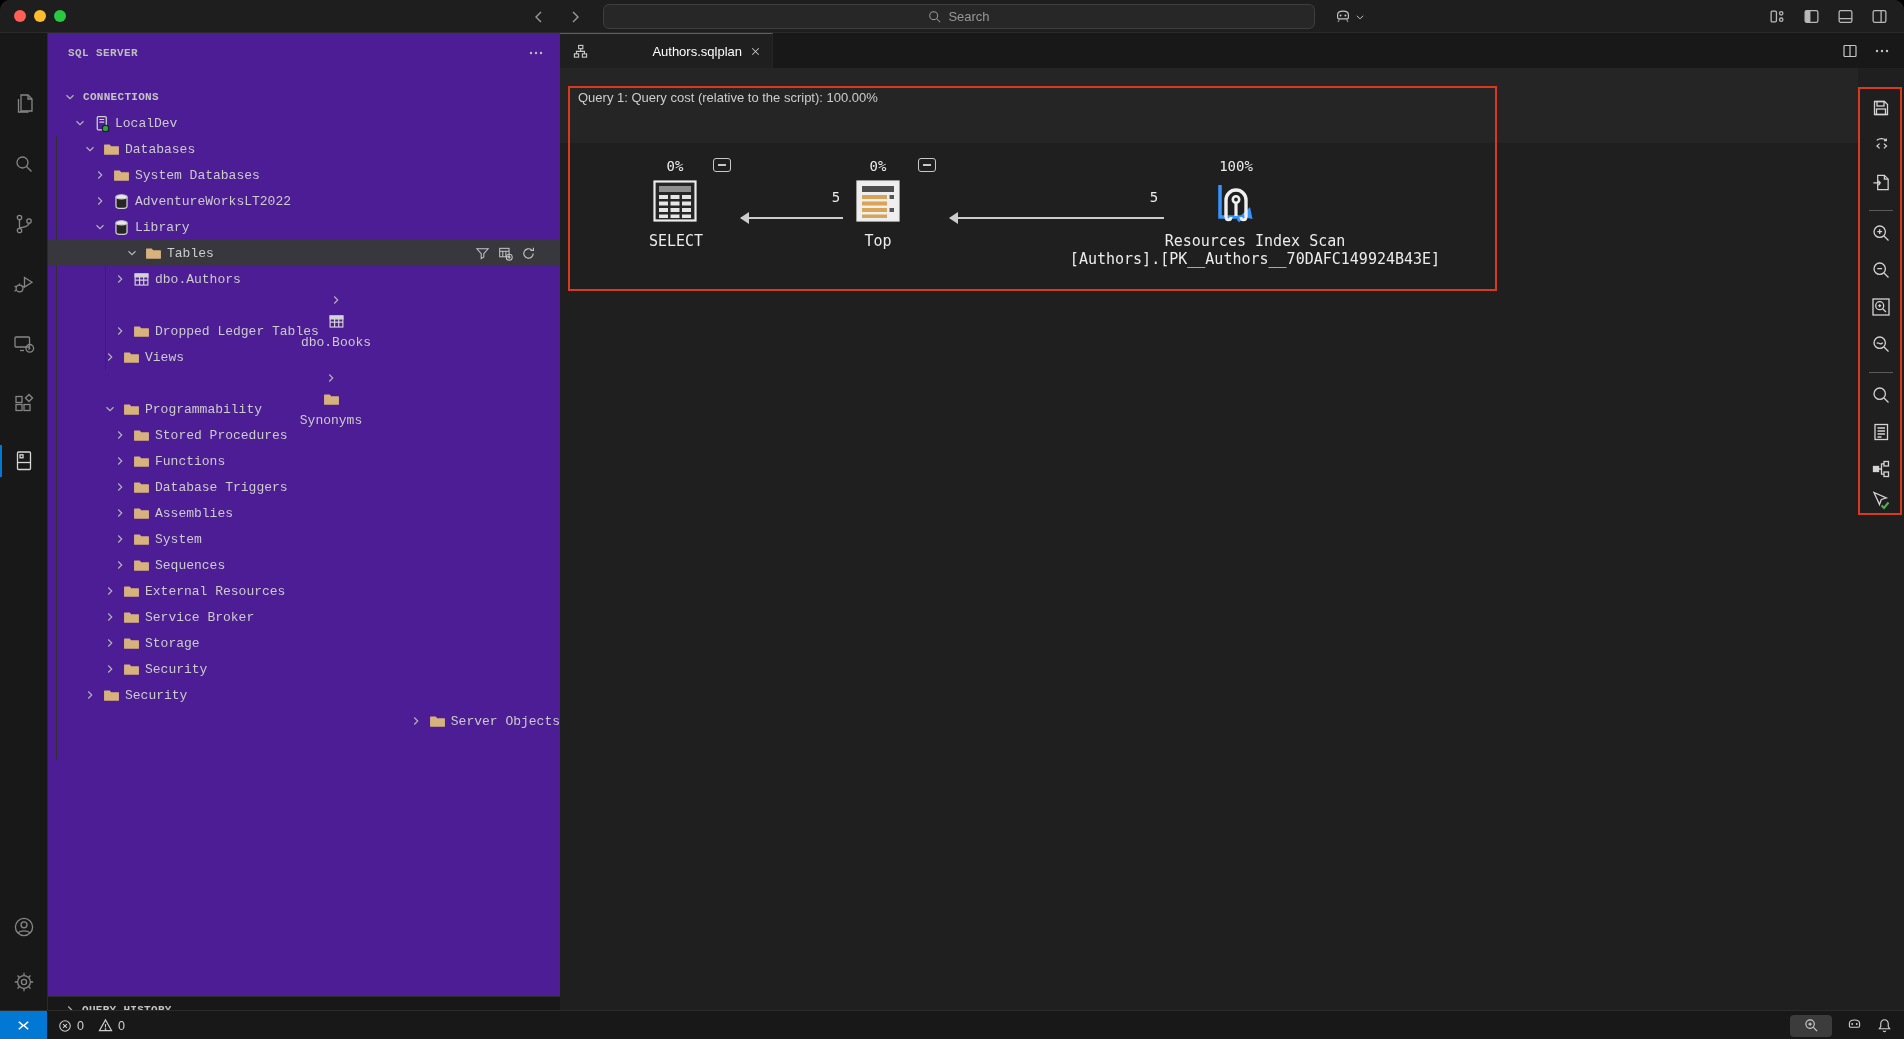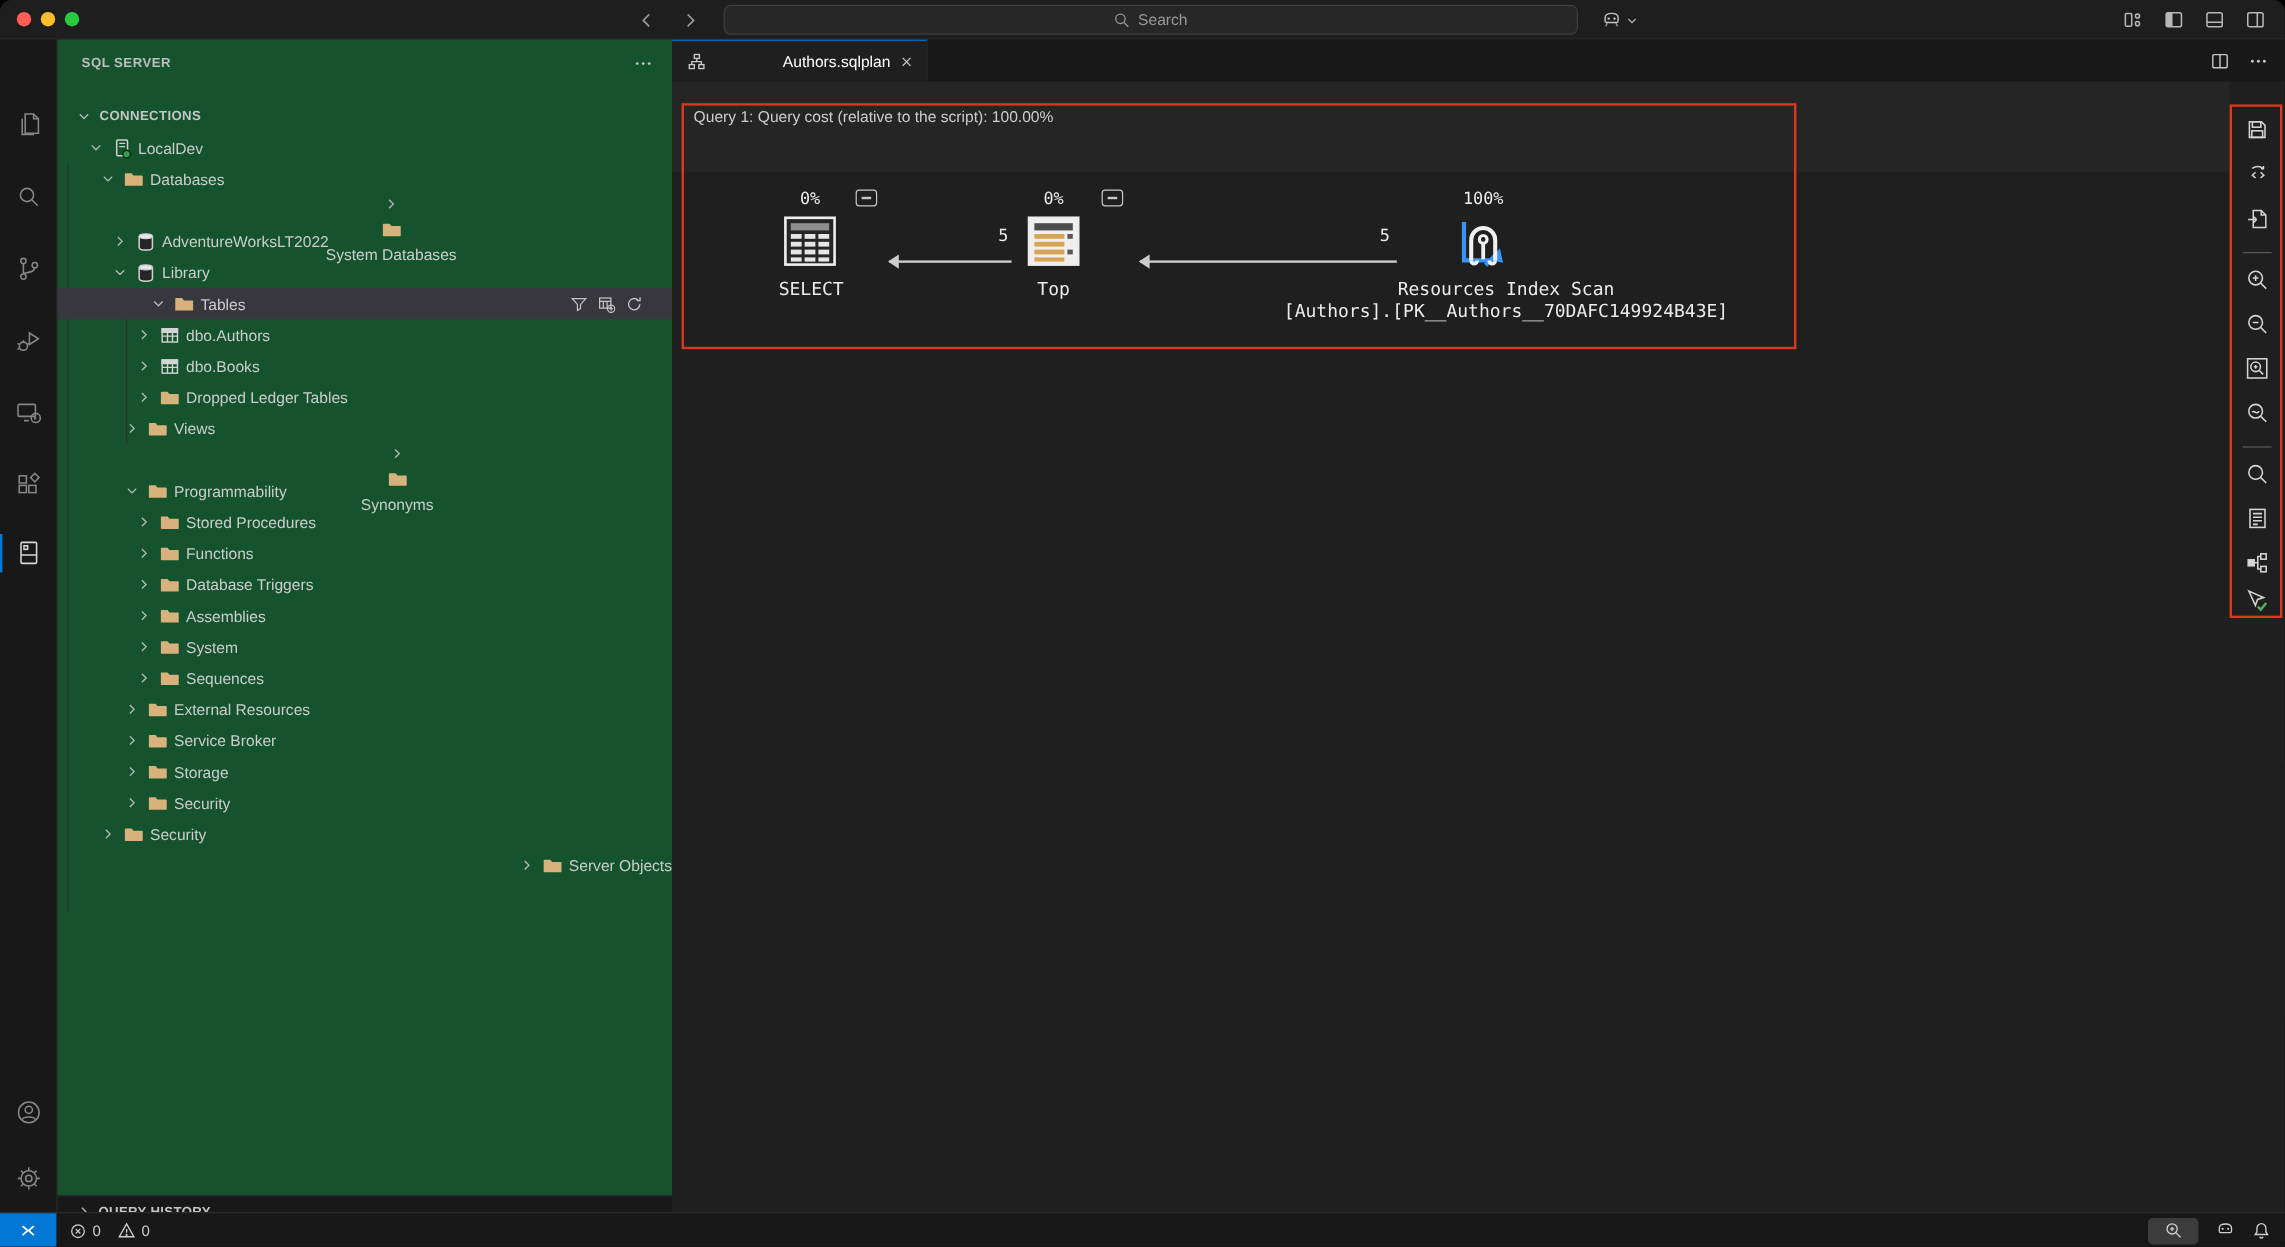--- a/index.html
+++ b/index.html
@@ -21,21 +21,21 @@
 
   
   .activitybar { position:absolute; left:0; top:33px; width:48px; bottom:29px; background:#181818;
                  border-right:1px solid #2b2b2b; }
   .ab-item { position:absolute; left:0; width:48px; height:48px; display:flex; align-items:center; justify-content:center;
              color:#868686; }
   .ab-item.active { color:#d7d7d7; }
   .ab-item.active::before { content:""; position:absolute; left:0; top:8px; bottom:8px; width:2px; background:#0078d4; }
 
   
-  .sidebar { position:absolute; left:48px; top:33px; width:512px; bottom:16px; background:#14532d; }
+  .sidebar { position:absolute; left:48px; top:33px; width:512px; bottom:16px; background:#4c1d95;font-family:Liberation Mono, monospace; }
   .pane-header { position:relative; height:51px; }
   .pane-title { position:absolute; left:20px; top:14px; font-size:11px; font-weight:700; letter-spacing:.4px; color:#bdbdbd; }
   .pane-more { position:absolute; right:16px; top:12px; color:#bdbdbd; }
   .tree { position:relative; }
   .tree-row { position:relative; height:26px; display:flex; align-items:center; gap:5px; font-size:13px; color:#cccccc; white-space:nowrap; }
   .tree-row.section { font-weight:700; font-size:11px; letter-spacing:.3px; color:#c5c5c5; }
   .tree-row.selected { background:#37373d; }
   .tree-chev { width:16px; height:16px; flex:0 0 16px; display:flex; align-items:center; justify-content:center; color:#b6b6b6; }
   .tree-ico { width:17px; height:17px; flex:0 0 17px; display:flex; align-items:center; justify-content:center; }
   .tree-actions { position:absolute; right:24px; top:0; height:26px; display:flex; align-items:center; gap:8px; color:#c5c5c5; }
@@ -271,21 +271,21 @@
               <path d="M4 6l4 4 4-4"></path>
             </svg>
           </span>
           <span class="tree-ico">
             <svg width="17" height="17" viewBox="0 0 16 16">
               <path fill="#d7b27d" d="M1.5 3.2h4.8l1.4 1.8h6.8c.3 0 .5.2.5.5v7c0 .3-.2.5-.5.5h-13c-.3 0-.5-.2-.5-.5V3.7c0-.3.2-.5.5-.5z"></path>
             </svg>
           </span>
           <span>Databases</span>
         </div>
-        <div class="tree-row" style="padding-left: 44px; flex-direction: column;">
+        <div class="tree-row" style="padding-left: 44px;">
           <span class="tree-chev">
             <svg width="14" height="14" viewBox="0 0 16 16" fill="none" stroke="currentColor" stroke-width="1.3">
               <path d="M6 4l4 4-4 4"></path>
             </svg>
           </span>
           <span class="tree-ico">
             <svg width="17" height="17" viewBox="0 0 16 16">
               <path fill="#d7b27d" d="M1.5 3.2h4.8l1.4 1.8h6.8c.3 0 .5.2.5.5v7c0 .3-.2.5-.5.5h-13c-.3 0-.5-.2-.5-.5V3.7c0-.3.2-.5.5-.5z"></path>
             </svg>
           </span>
@@ -361,21 +361,21 @@
           </span>
           <span class="tree-ico">
             <svg width="17" height="17" viewBox="0 0 16 16" fill="none" stroke="#d4d4d4" stroke-width="1.1">
               <rect x="2" y="2.8" width="12" height="10.4"></rect>
               <rect x="2" y="2.8" width="12" height="2.8" fill="#d4d4d4"></rect>
               <path d="M2 8.6h12M6.2 5.6v7.6M10.1 5.6v7.6"></path>
             </svg>
           </span>
           <span>dbo.Authors</span>
         </div>
-        <div class="tree-row" style="padding-left: 64px;">
+        <div class="tree-row" style="padding-left: 64px; flex-direction: column;">
           <span class="tree-chev">
             <svg width="14" height="14" viewBox="0 0 16 16" fill="none" stroke="currentColor" stroke-width="1.3">
               <path d="M6 4l4 4-4 4"></path>
             </svg>
           </span>
           <span class="tree-ico">
             <svg width="17" height="17" viewBox="0 0 16 16" fill="none" stroke="#d4d4d4" stroke-width="1.1">
               <rect x="2" y="2.8" width="12" height="10.4"></rect>
               <rect x="2" y="2.8" width="12" height="2.8" fill="#d4d4d4"></rect>
               <path d="M2 8.6h12M6.2 5.6v7.6M10.1 5.6v7.6"></path>

